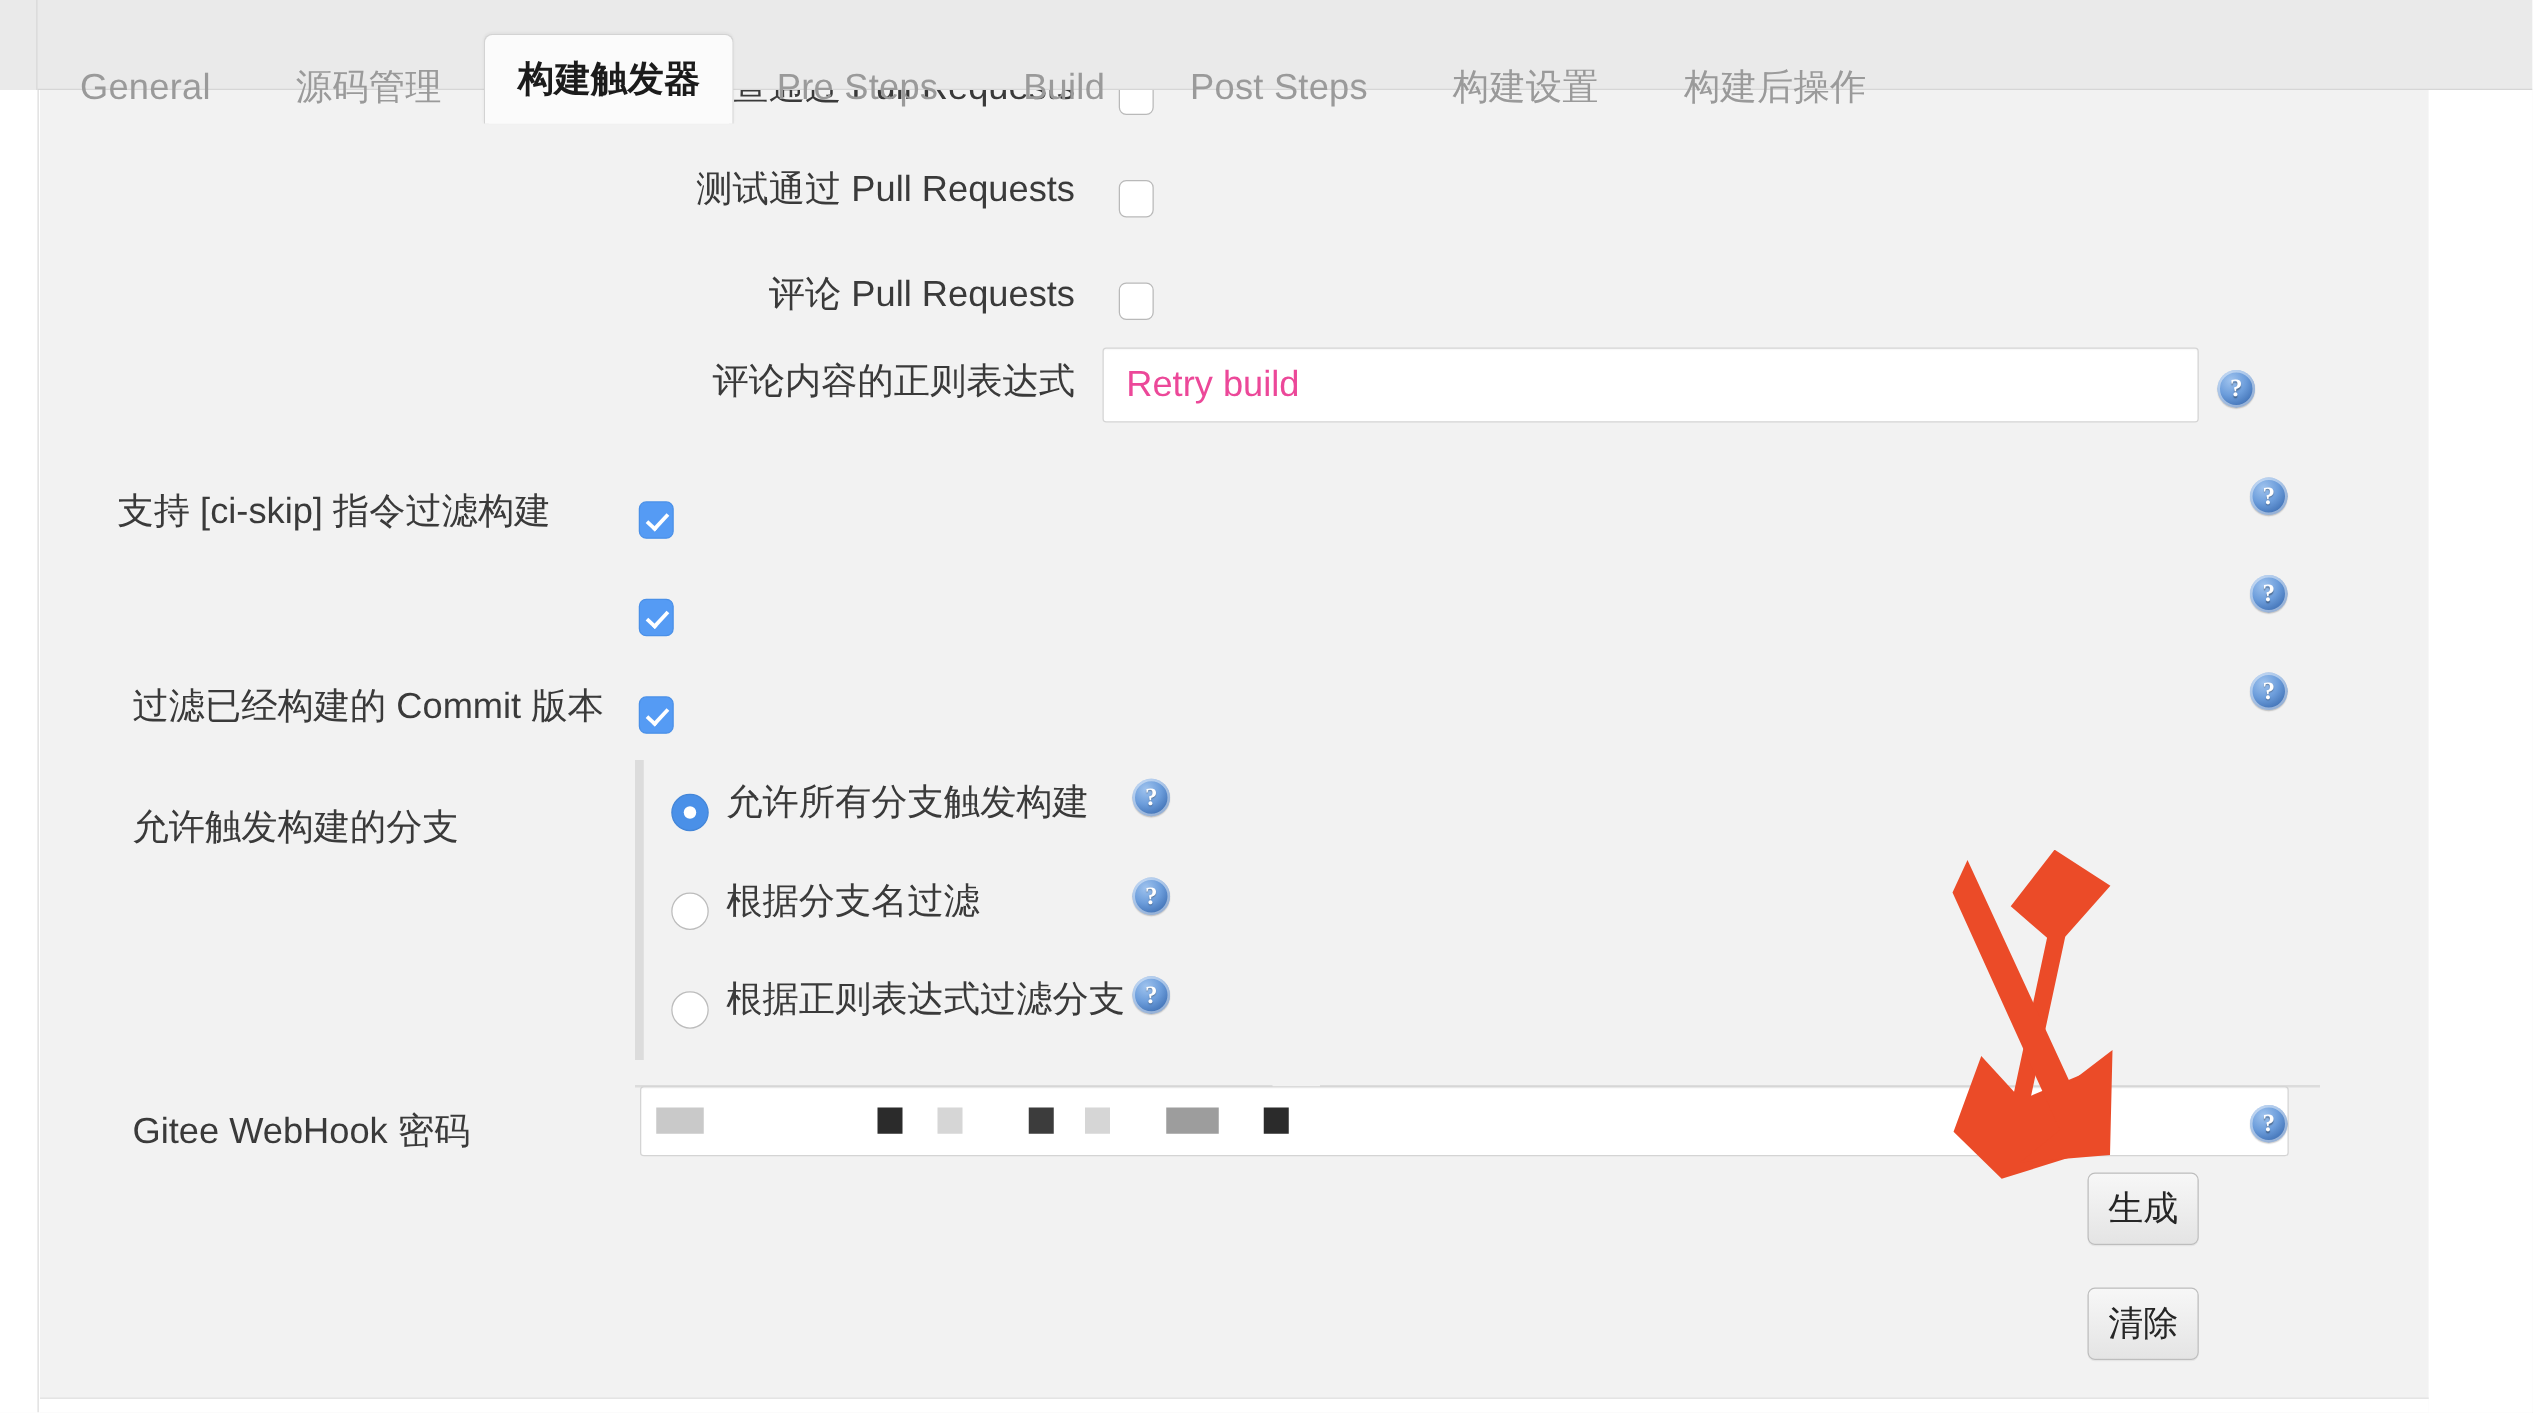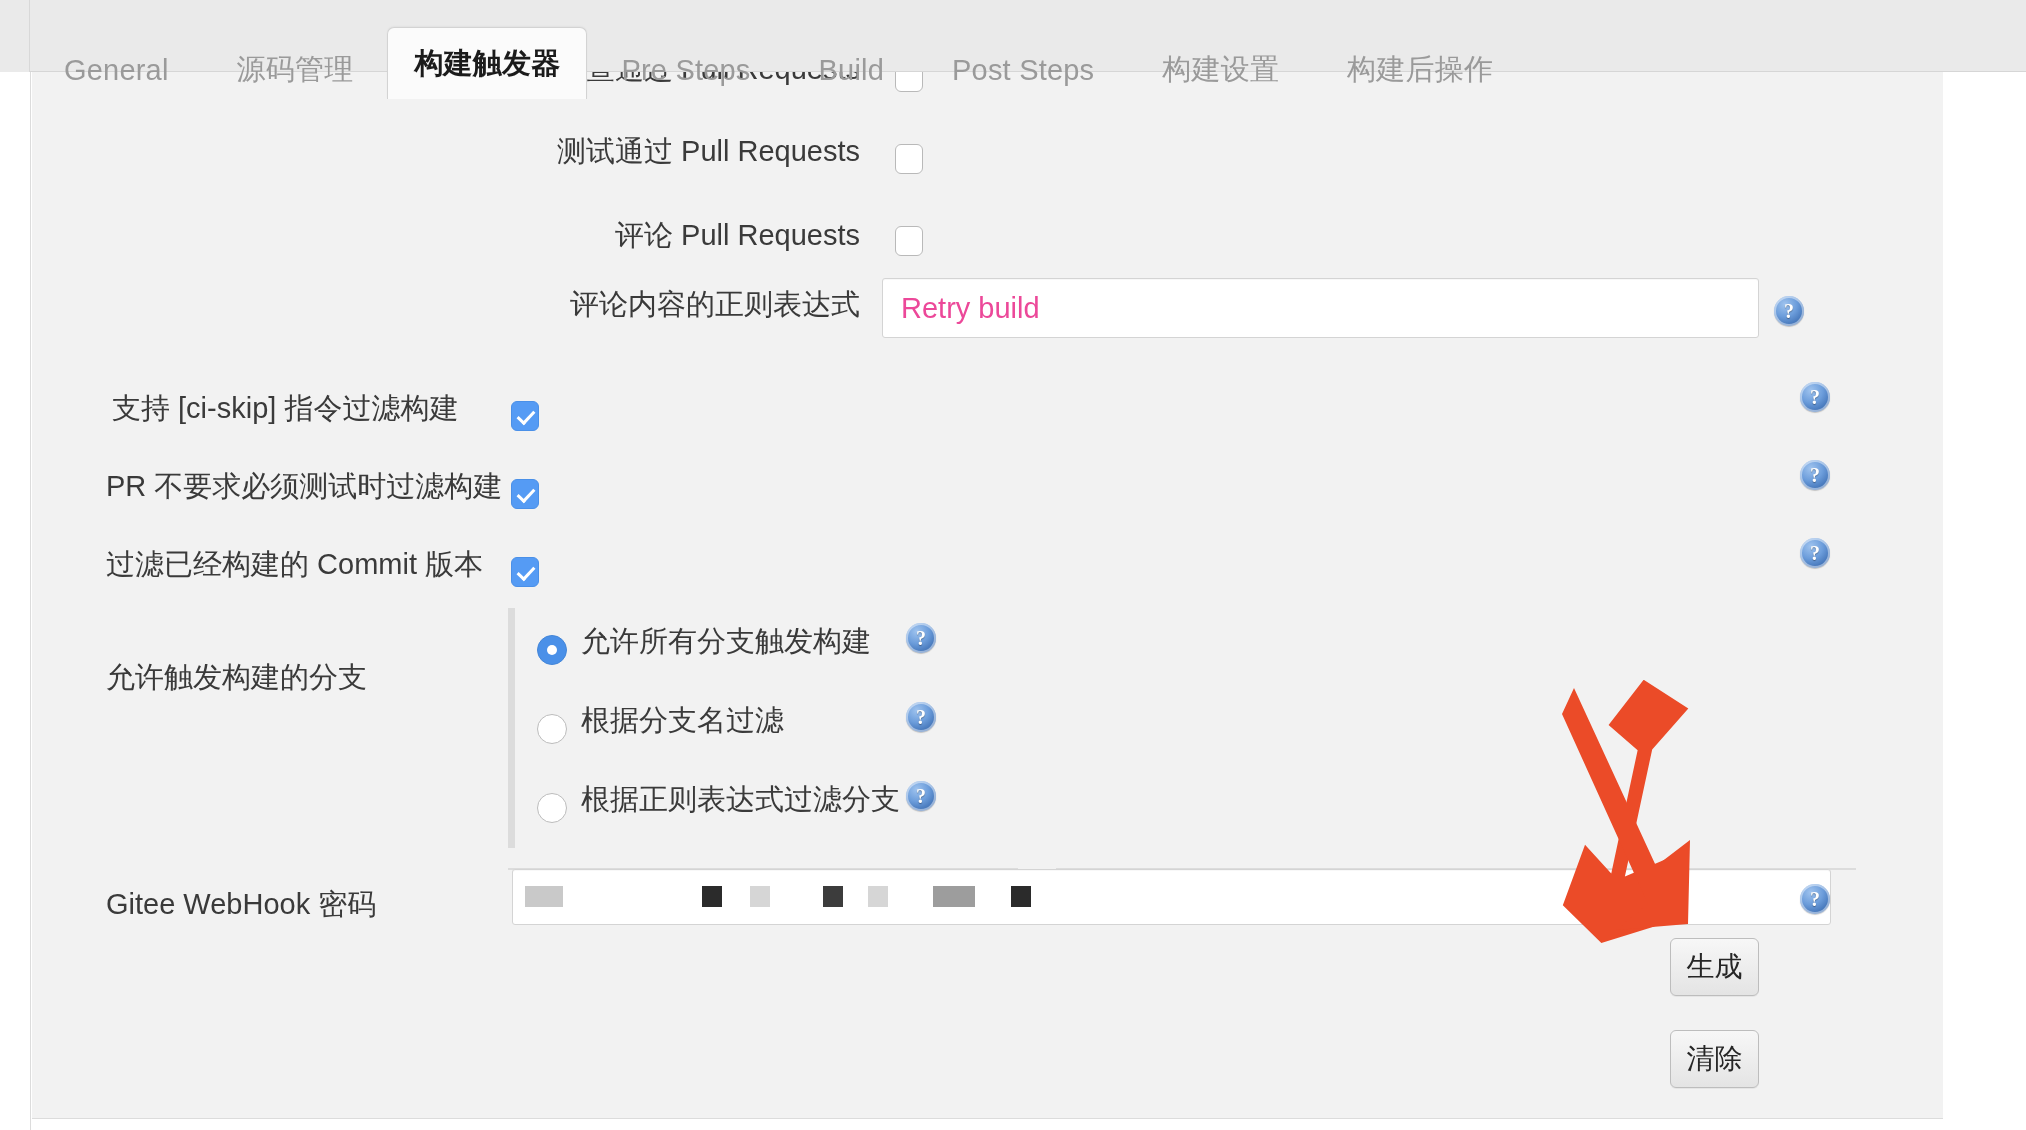--- a/index.html
+++ b/index.html
@@ -282,39 +282,38 @@
 
   <div class="label-right" style="left:300px; top:216px; width:560px;">评论 Pull Requests</div>
   <div class="cb" style="left:895px; top:226px;"></div>
 
   <div class="label-right" style="left:300px; top:285px; width:560px;">评论内容的正则表达式</div>
   <div class="textinput" style="left:882px; top:278px; width:877px; height:60px;" placeholder="">Retry build</div>
   <div class="help" style="left:1774px; top:296px;">
     <span>?</span>
   </div>
 
-  <div class="label-left" style="left:112px; top:389px;">支持 [ci-skip] 指令过滤构建</div>
+  <div class="label-left" style="left:94px; top:389px;">支持 [ci-skip] 指令过滤构建</div>
   <div class="cb-on" style="left:511px; top:401px;"></div>
   <div class="help" style="left:1800px; top:382px;">
     <span>?</span>
   </div>
 
-  <div class="label-left" style="left:106px; top:467px;">PR 不要求必须测试时过滤构建</div>
   <div class="cb-on" style="left:511px; top:479px;"></div>
   <div class="help" style="left:1800px; top:460px;">
     <span>?</span>
   </div>
 
   <div class="label-left" style="left:106px; top:545px;text-align:center;">过滤已经构建的 Commit 版本</div>
   <div class="cb-on" style="left:511px; top:557px;"></div>
   <div class="help" style="left:1800px; top:538px;">
     <span>?</span>
   </div>
 
-  <div class="label-left" style="left:106px; top:658px;">允许触发构建的分支</div>
+  <div class="label-left" style="left:106px; top:642px;">允许触发构建的分支</div>
 
   <div class="vbar" style="left:508px; top:608px; height:240px;"></div>
 
   <div class="radio-on" style="left:537px; top:635px;"></div>
   <div class="label-left" style="left:581px; top:622px;">允许所有分支触发构建</div>
   <div class="help" style="left:906px; top:623px;">
     <span>?</span>
   </div>
 
   <div class="radio" style="left:537px; top:714px;"></div>

